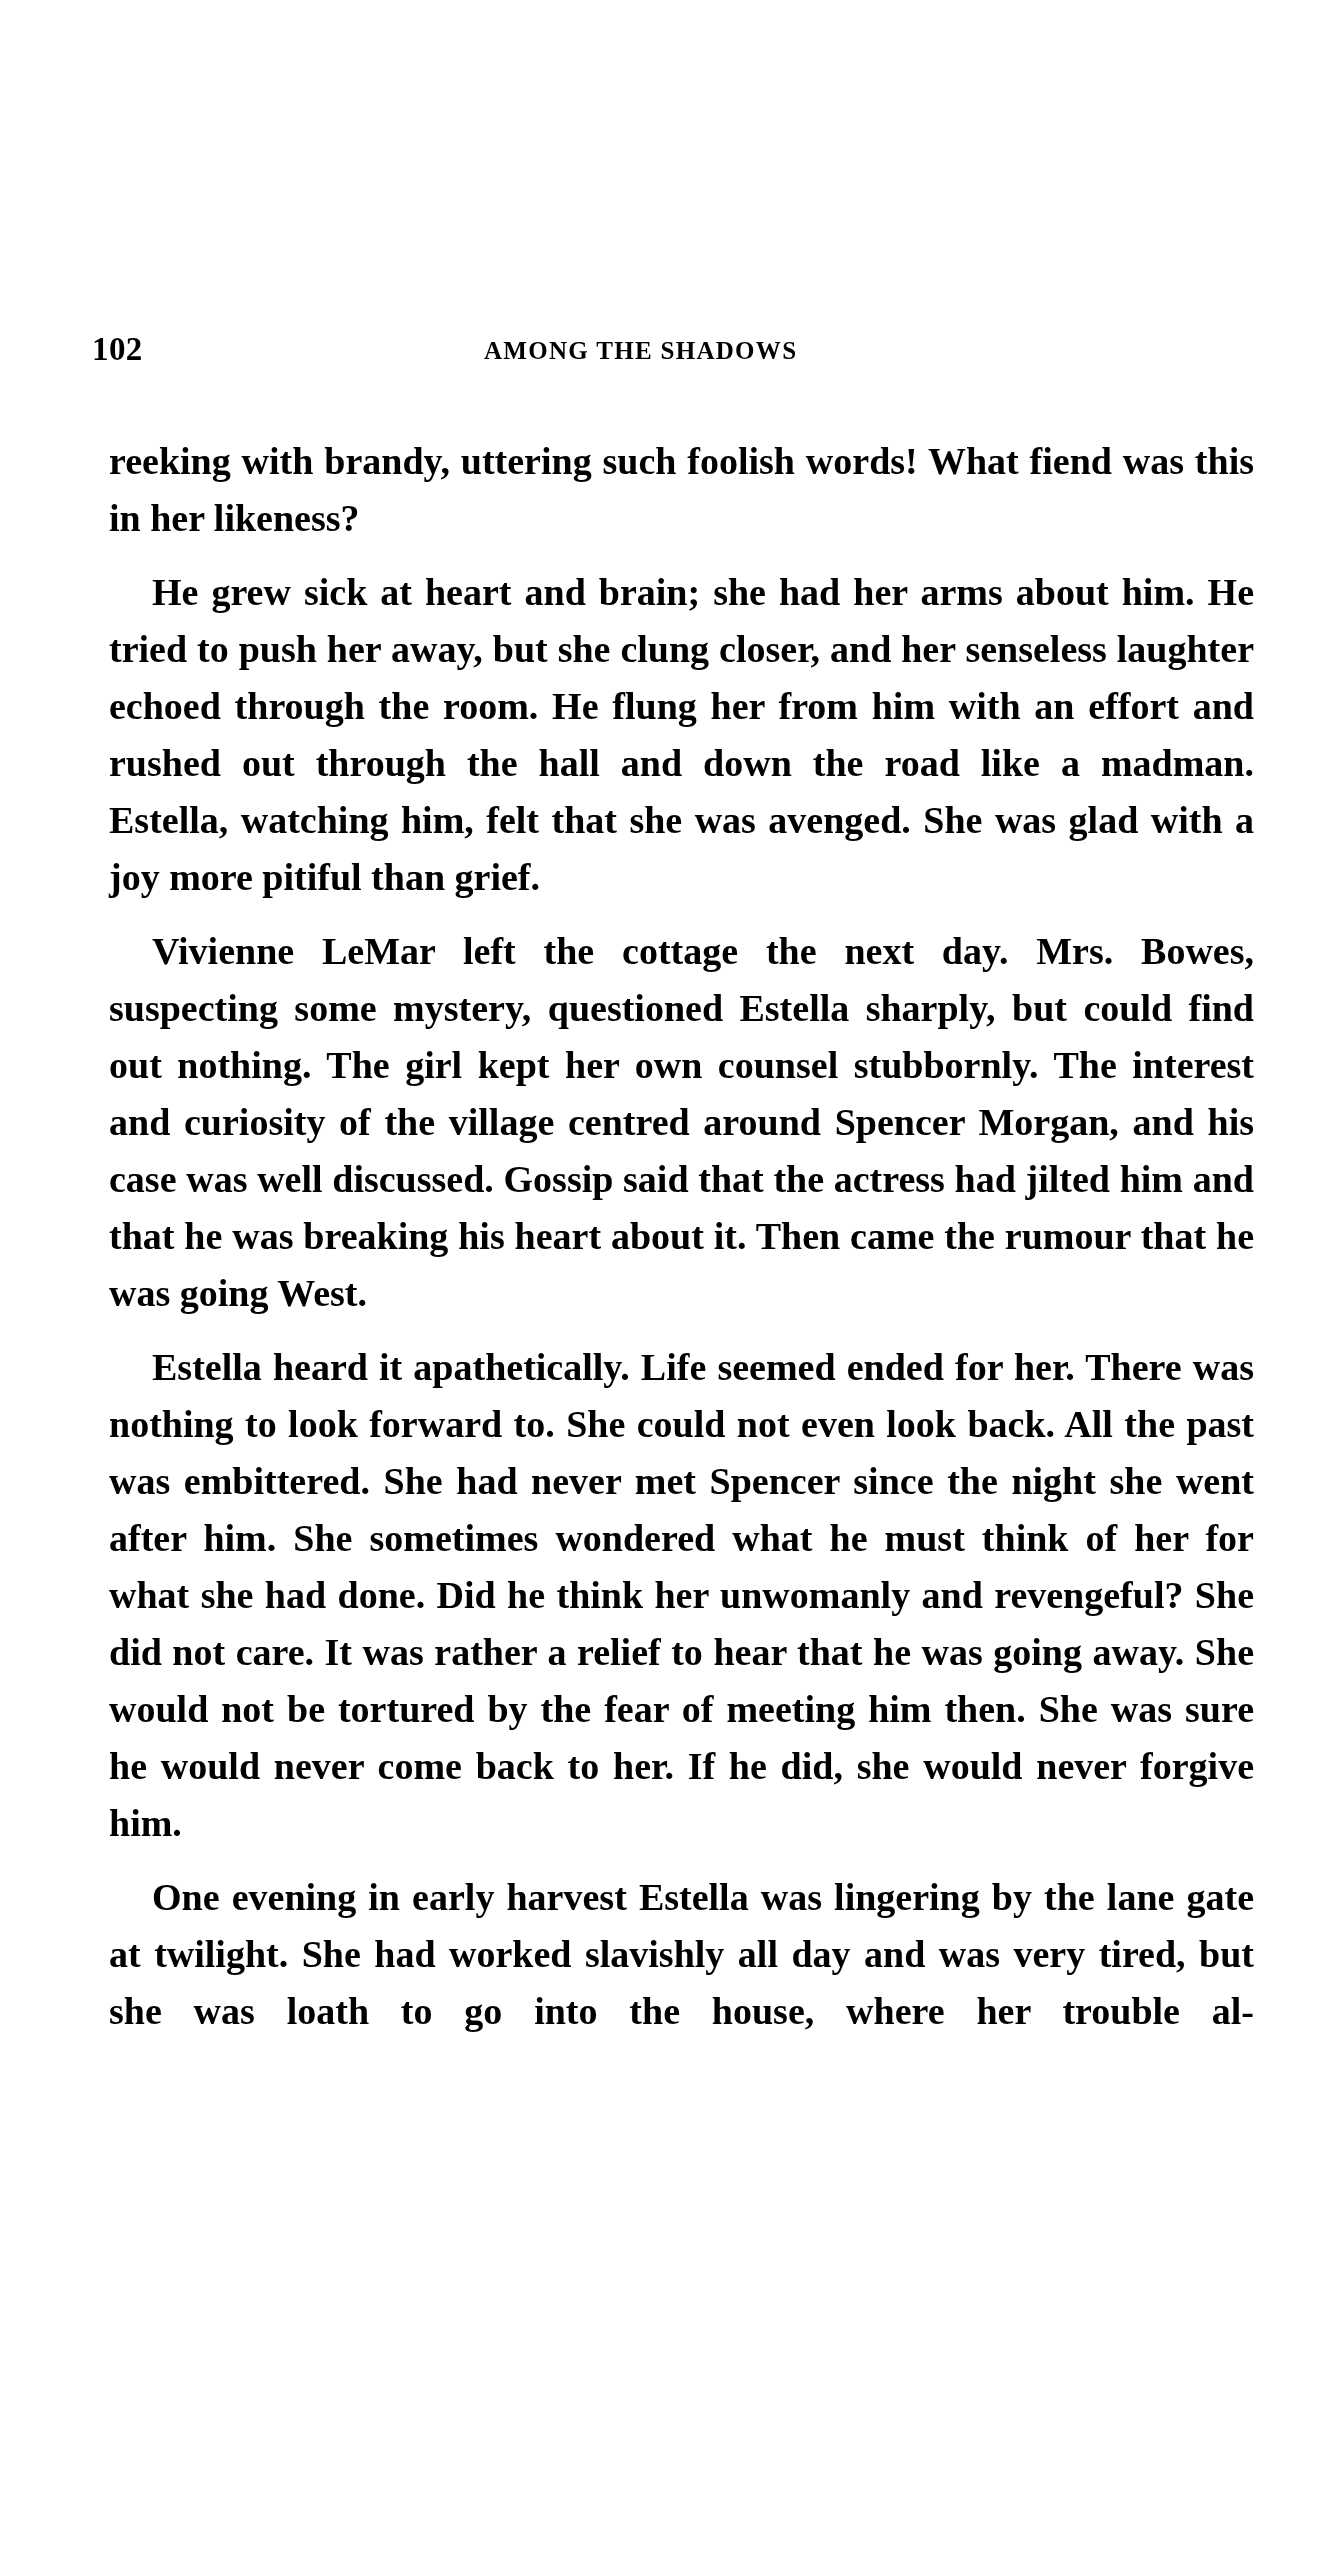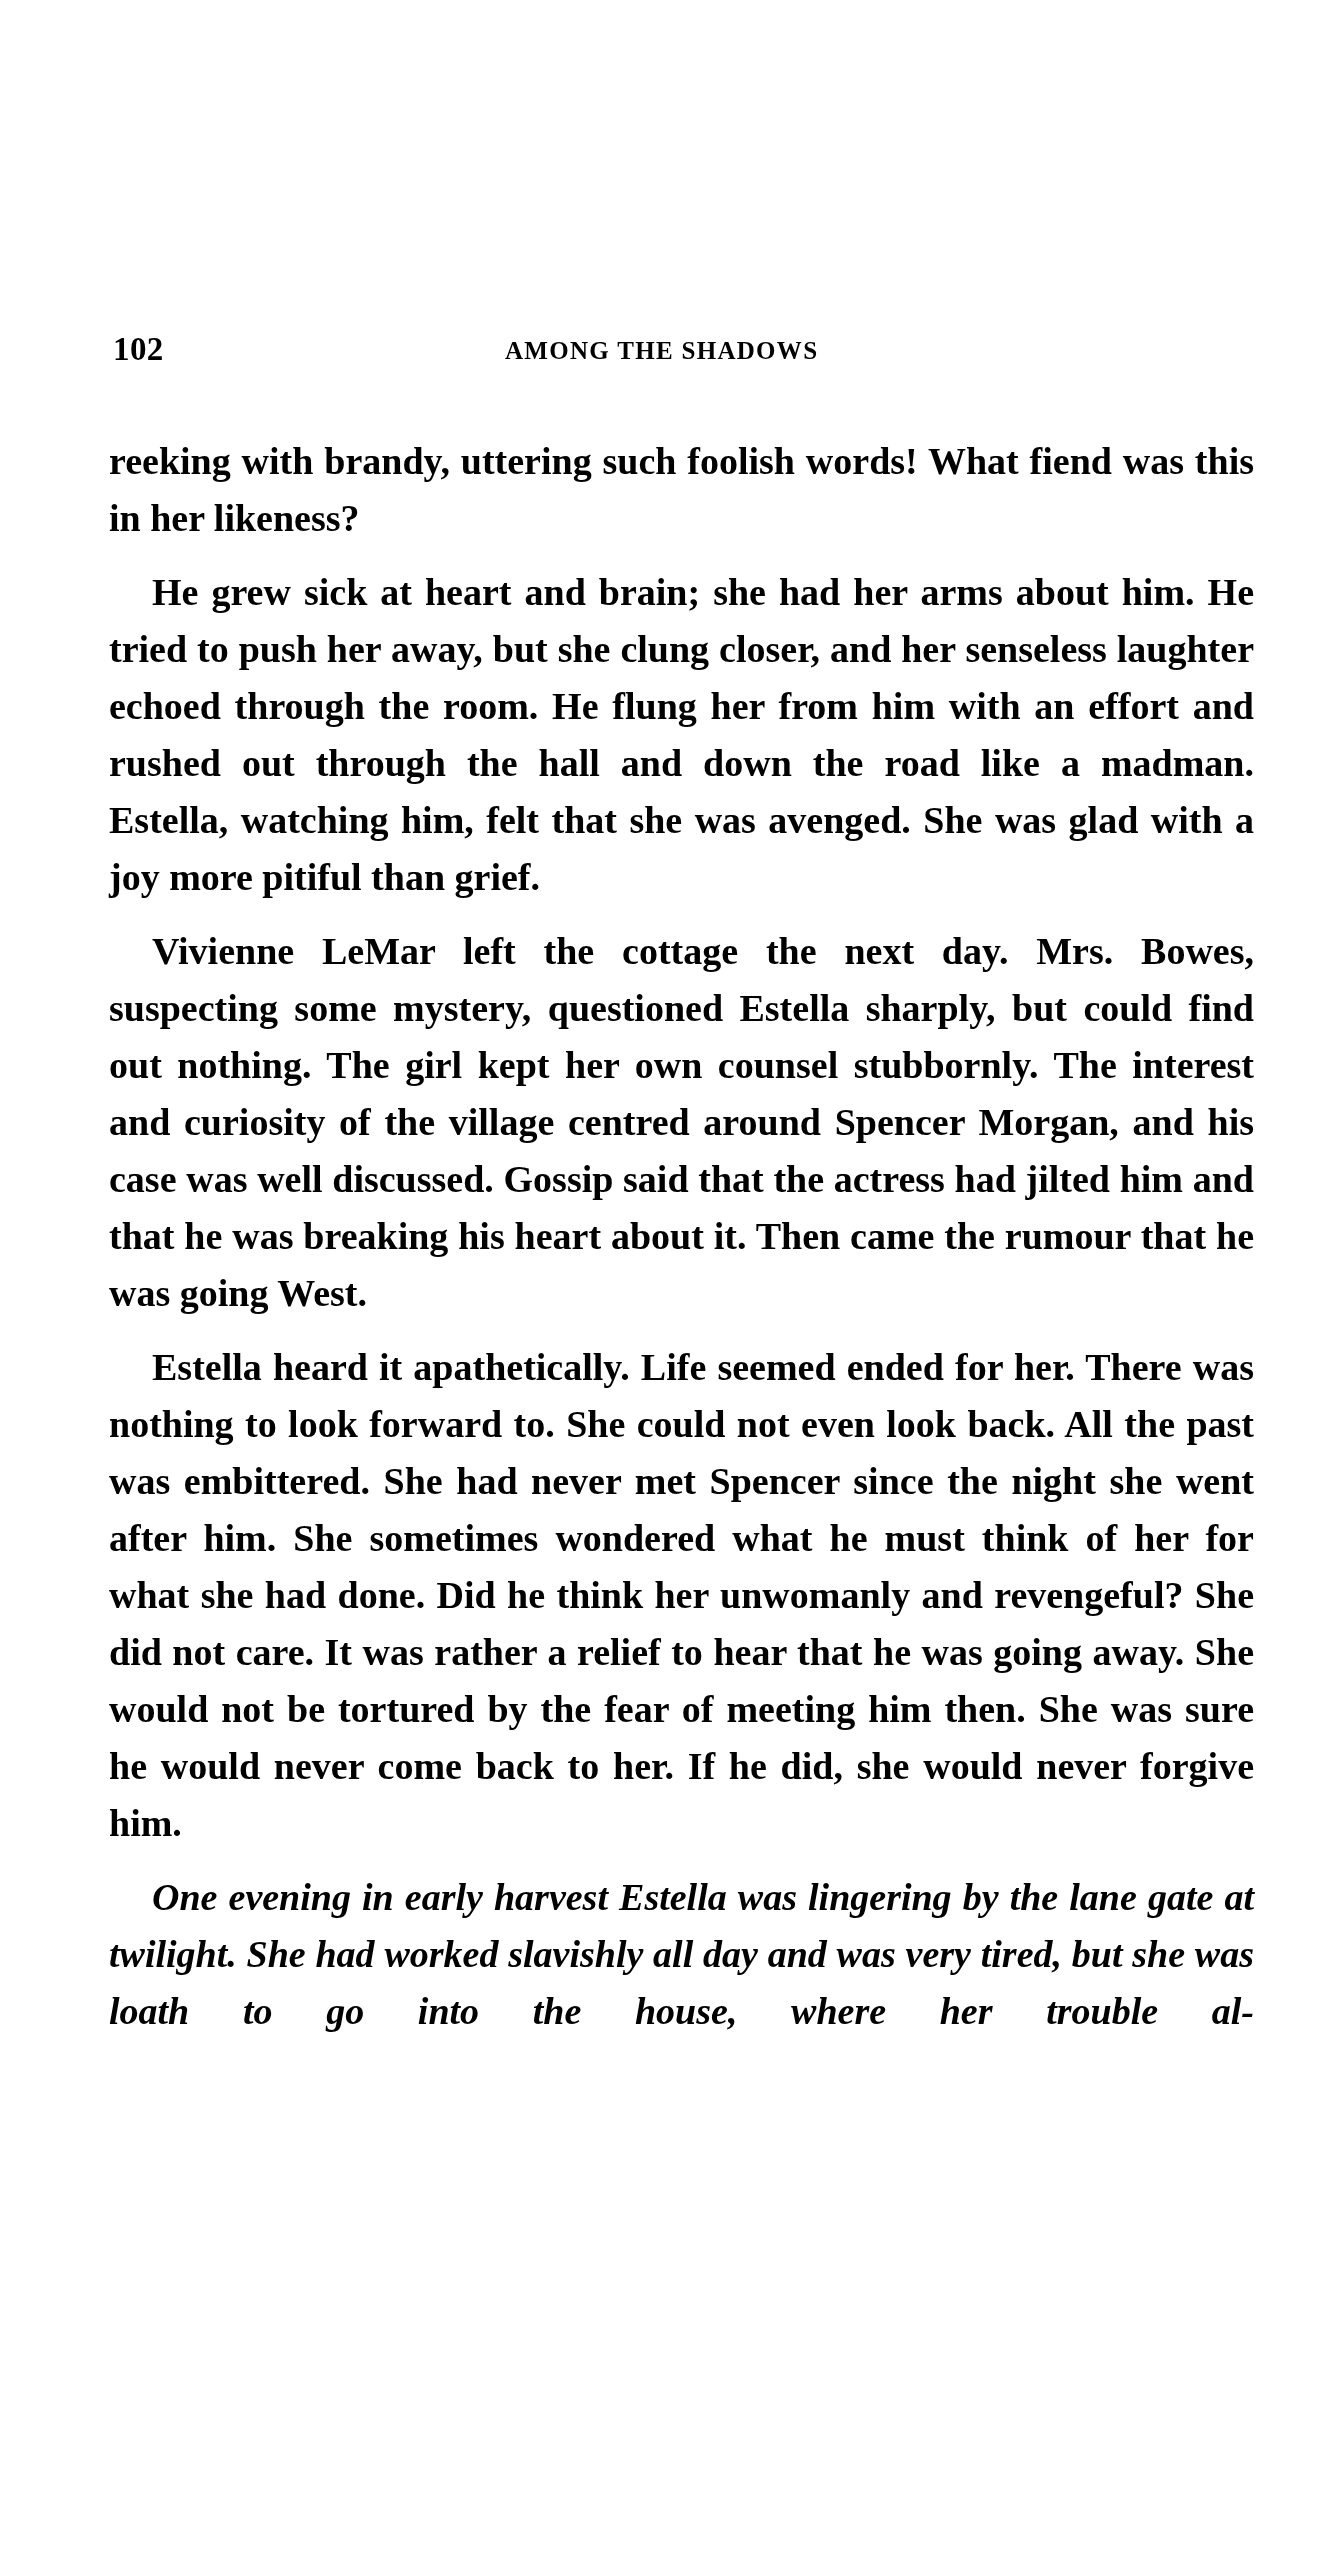--- a/index.html
+++ b/index.html
@@ -23,21 +23,20 @@
   .content {
     position: absolute;
     left: 92px;
     top: 333px;
     width: 1183px;
   }
   .running-head {
     position: relative;
     height: 50px;
     margin-bottom: 50px;
-    margin-left: 21px;
   }
   .folio {
     position: absolute;
     left: 0;
     top: 0;
     font-family: "Liberation Serif", serif;
     font-size: 33px;
     font-weight: 700;
     letter-spacing: 0.4px;
     line-height: 1;
@@ -70,21 +69,20 @@
   }
   p.para.indent {
     text-indent: 43px;
   }
   p.para:last-child {
     text-align: justify;
   }
   
   p.para.full-justify {
     text-align-last: justify;
-    font-style: italic;
   }
 </style>
 </head>
 <body>
 
 <div class="page">
   <div class="content">
 
     <div class="running-head">
       <div class="folio">102</div>

